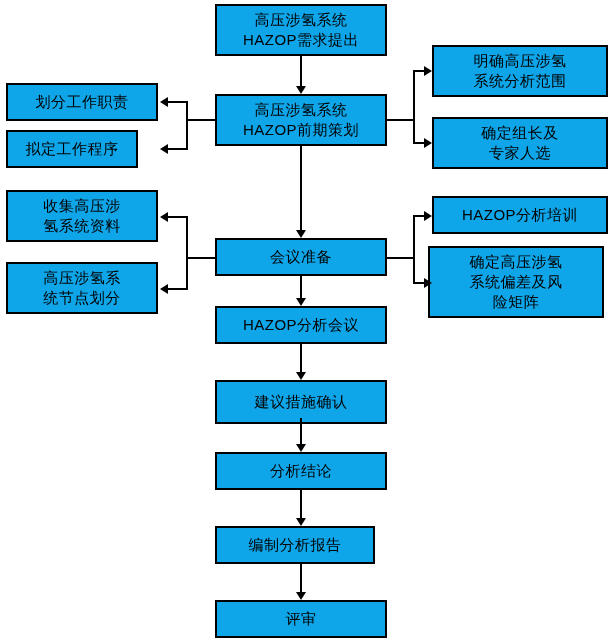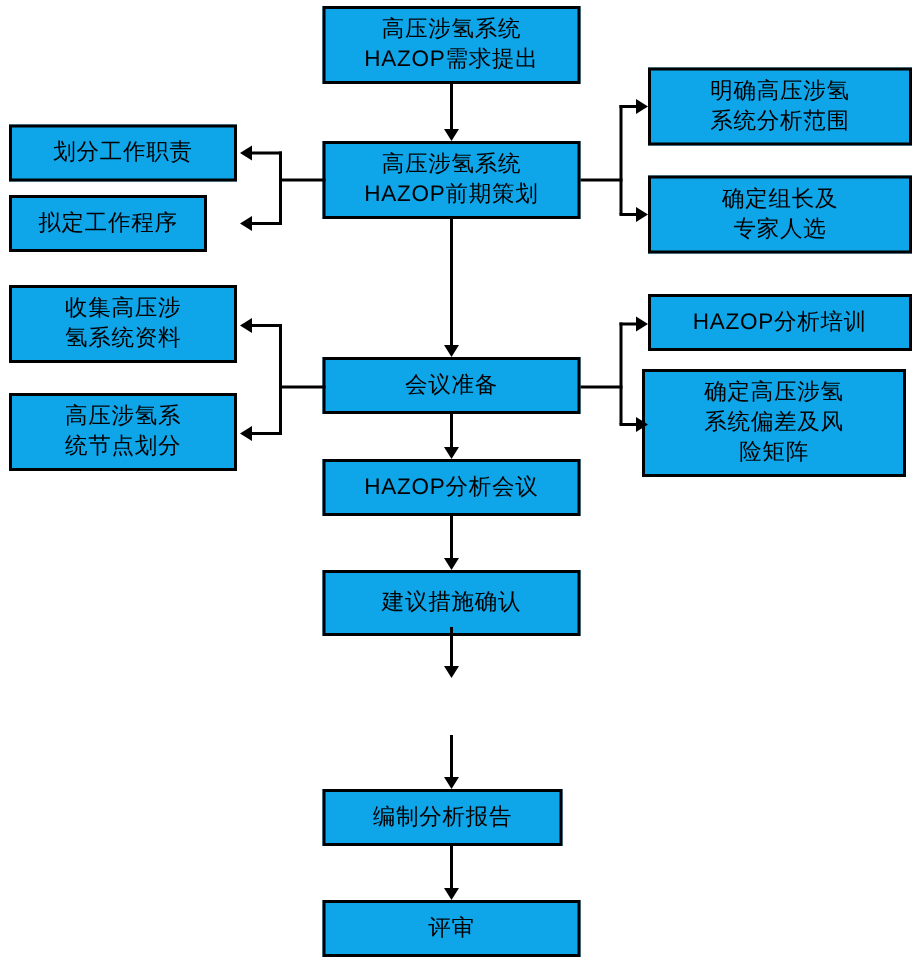--- a/index.html
+++ b/index.html
@@ -125,20 +125,23 @@
   </div>
 
   <div class="node" style="left:215px; top:306px; width:172px; height:38px;">
     <span style="white-space:pre-line;">HAZOP分析会议</span>
   </div>
 
   <div class="node" style="left:215px; top:380px; width:172px; height:44px;">
     <span style="white-space:pre-line;">建议措施确认</span>
   </div>
 
+  <div class="node" style="left:215px; top:452px; width:172px; height:38px;">
+    <span style="white-space:pre-line;">分析结论</span>
+  </div>
 
   <div class="node" style="left:215px; top:526px; width:160px; height:38px;">
     <span style="white-space:pre-line;">编制分析报告</span>
   </div>
 
   <div class="node" style="left:215px; top:600px; width:172px; height:38px;">
     <span style="white-space:pre-line;">评审</span>
   </div>
 
   <div class="conn v-line" style="left:300px; top:56px; height:30px;"></div>

